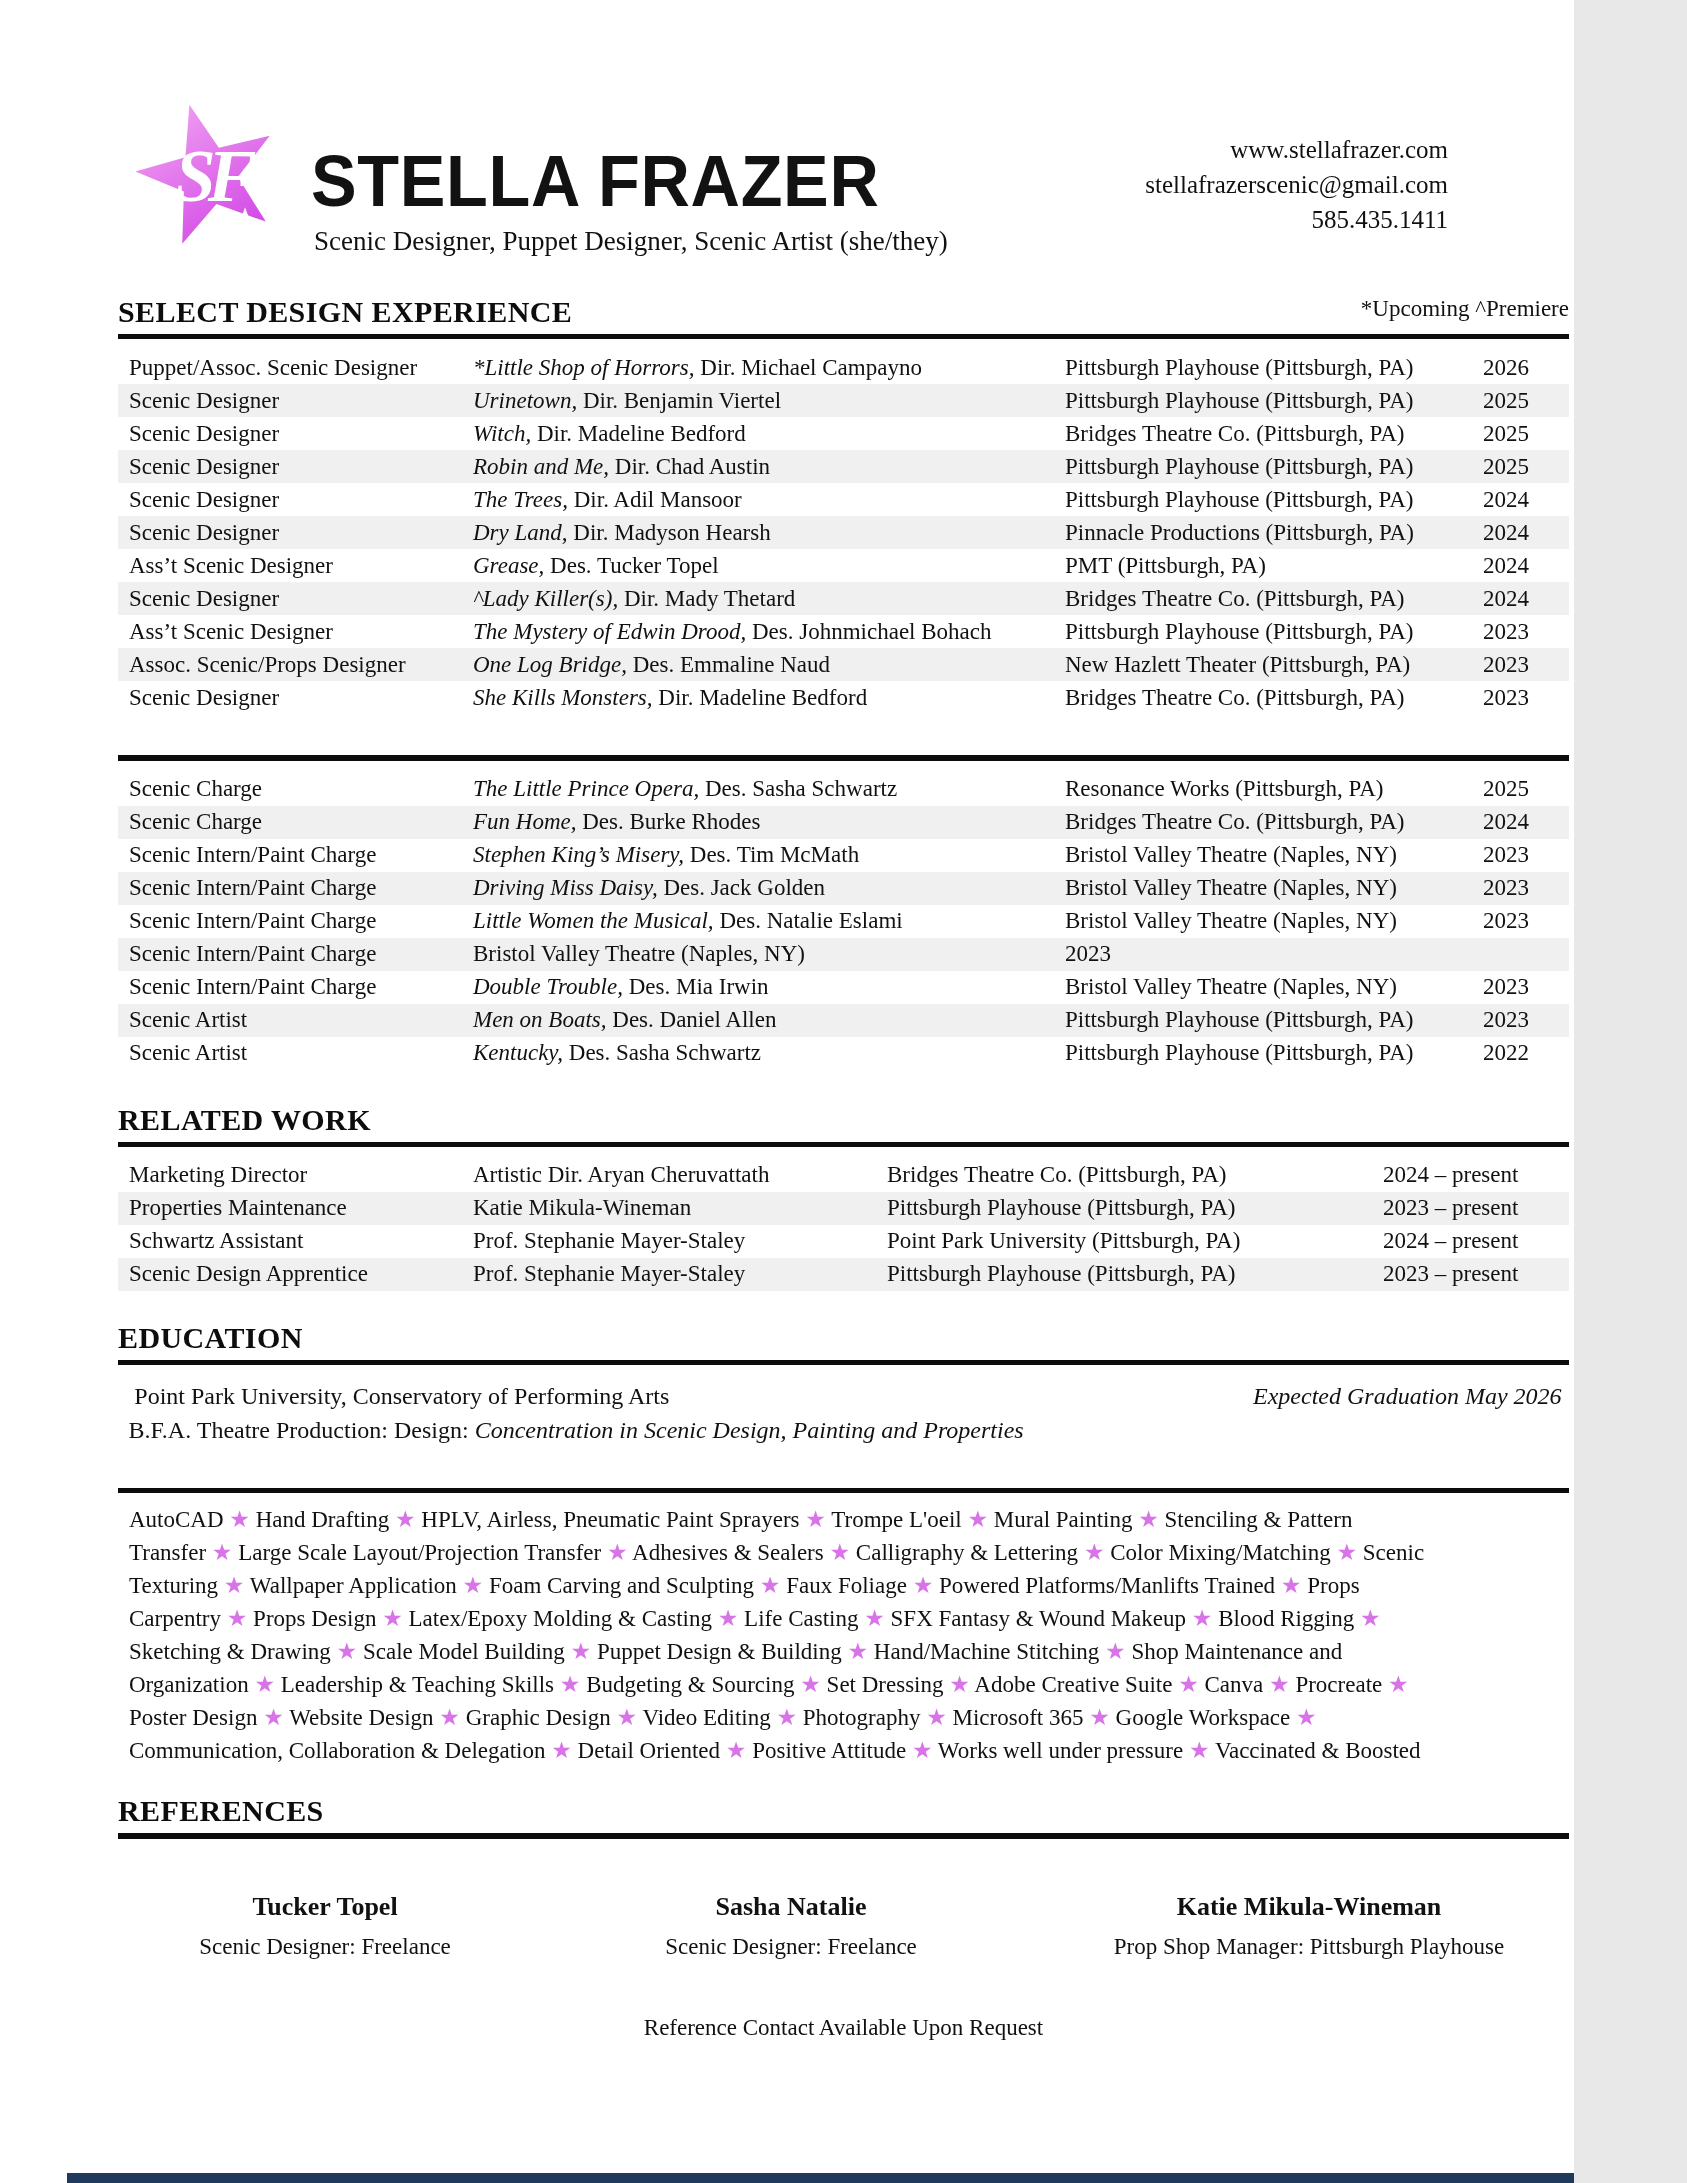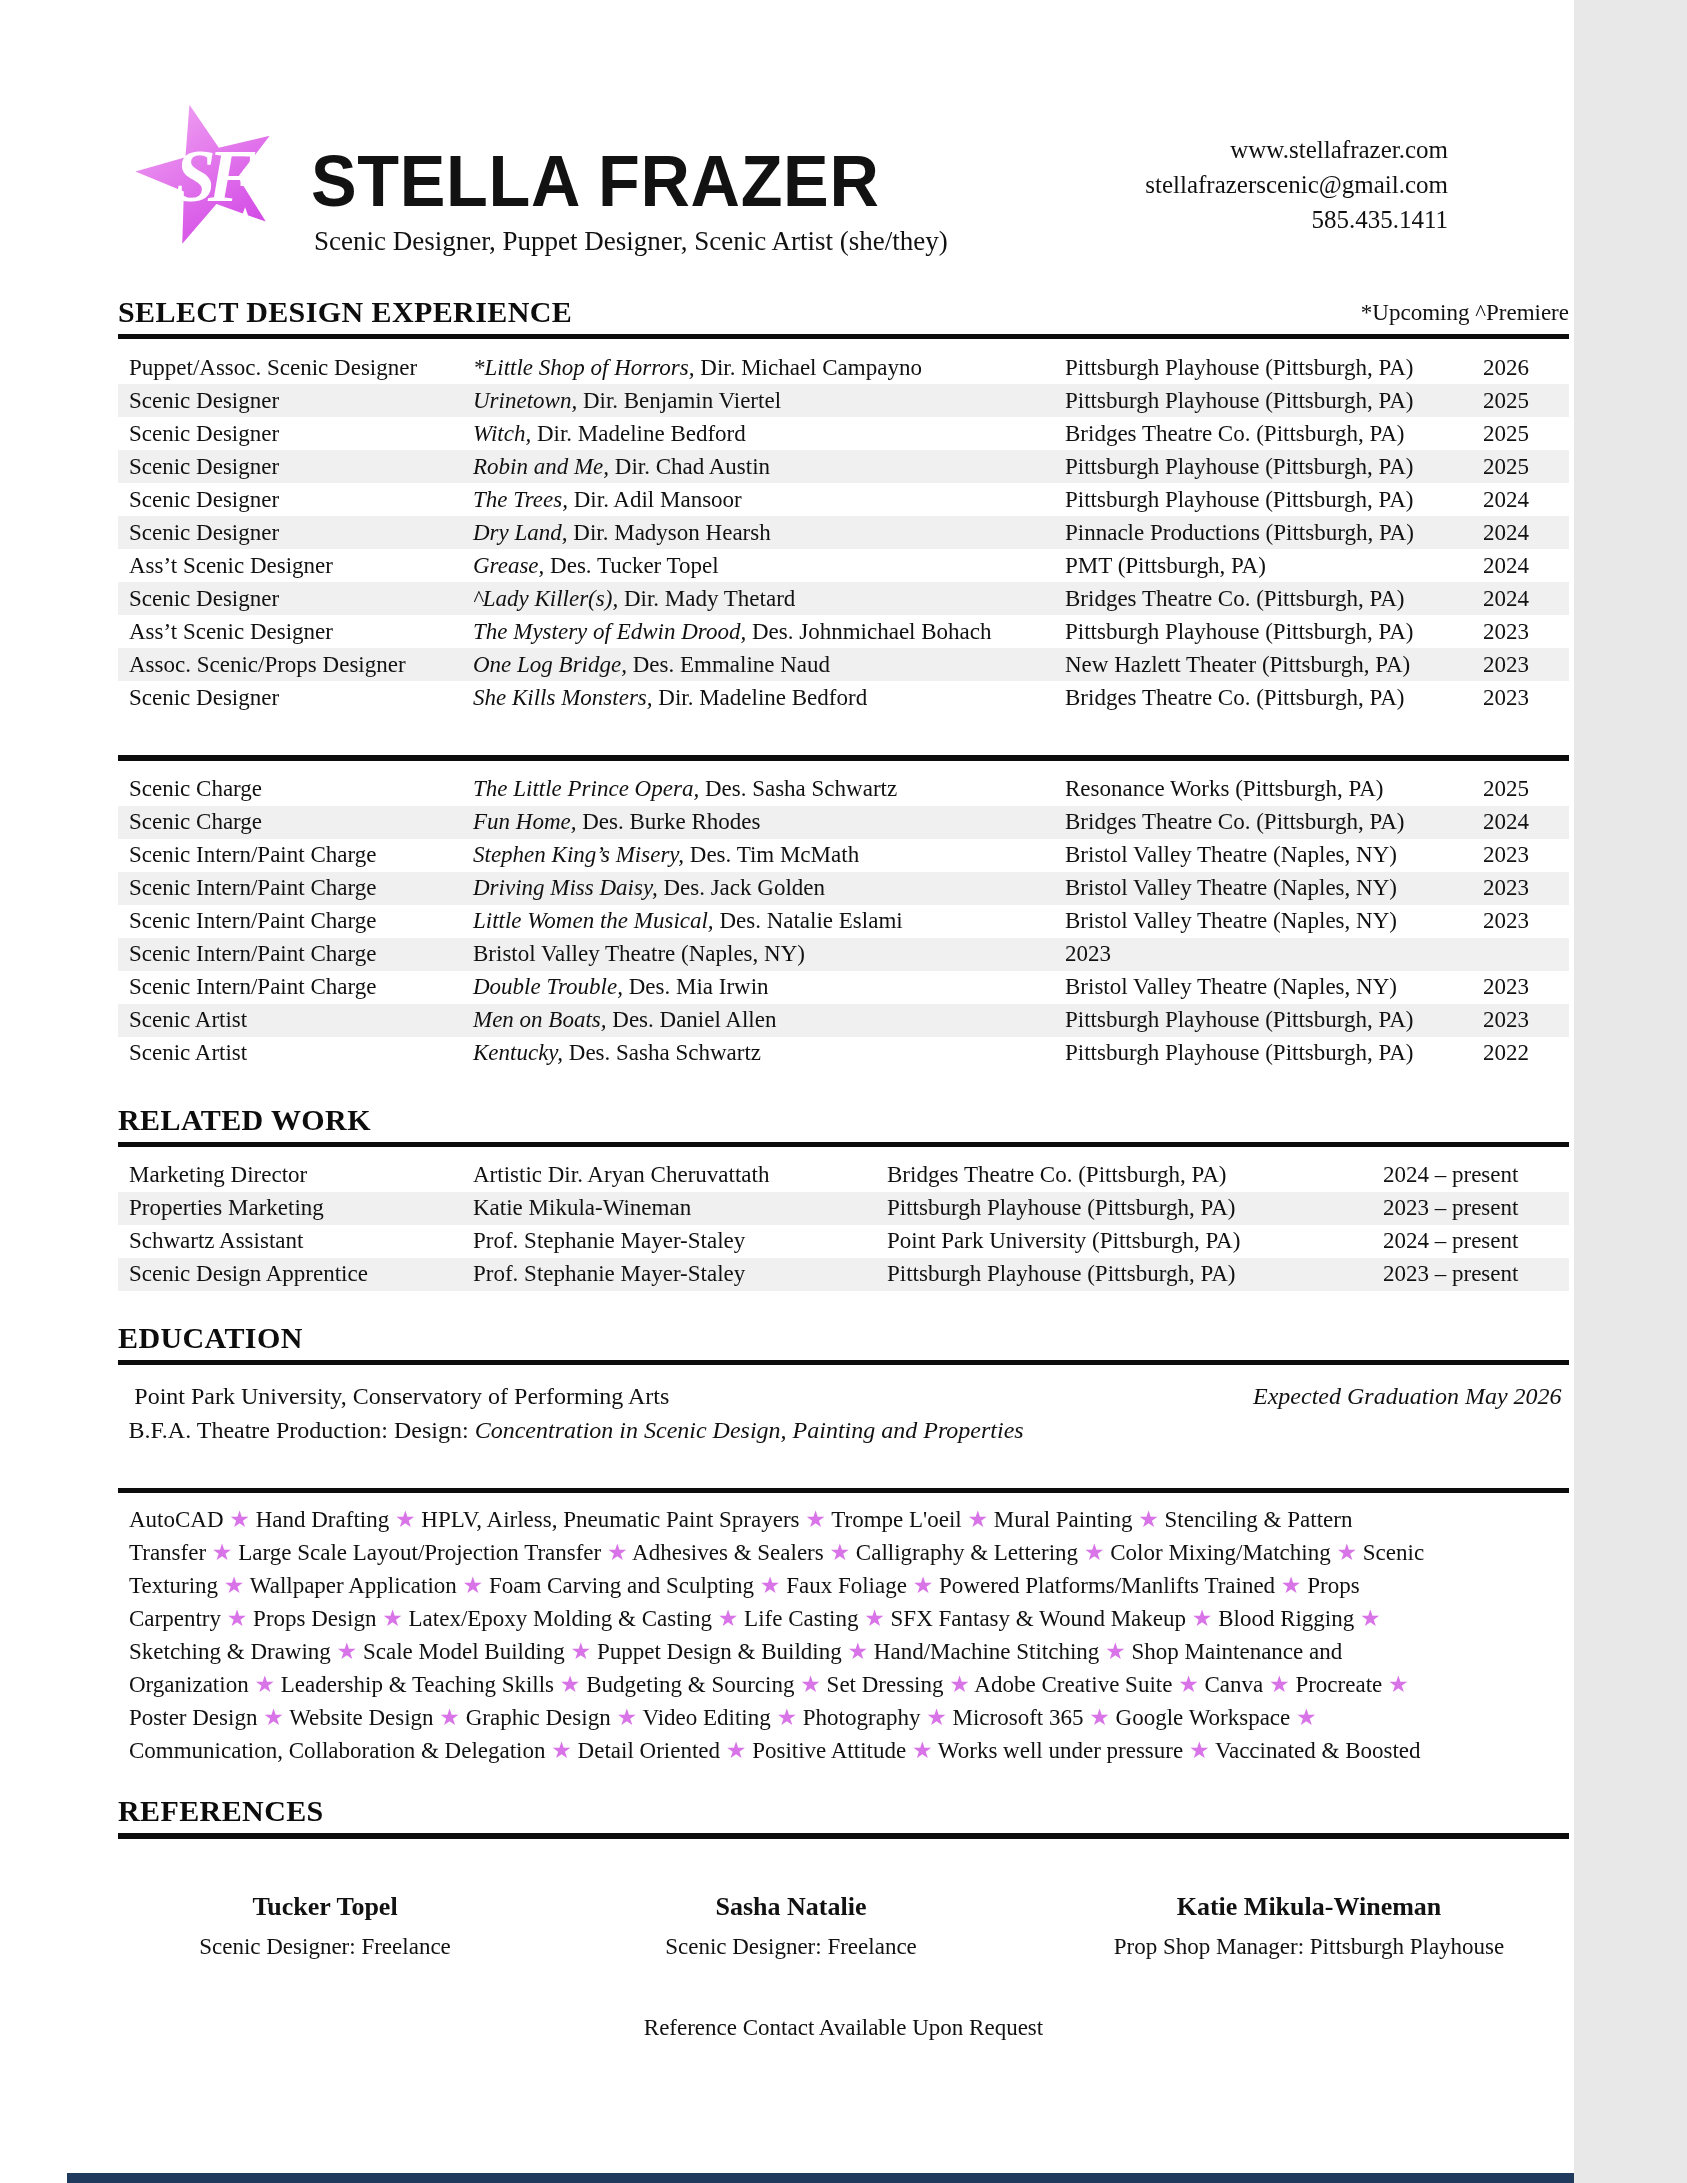--- a/index.html
+++ b/index.html
@@ -23,21 +23,21 @@
     white-space:nowrap;
   }
   .tagline{position:absolute;left:314px;top:226px;font-size:27px;white-space:nowrap;}
   .contact{
     position:absolute;right:126px;top:132px;
     text-align:right;font-size:25px;line-height:35px;
   }
   
   .content{margin:0 118px;width:1451px;}
   .sec{margin-top:0;}
-  .sec-head{display:flex;justify-content:space-between;align-items:flex-end;}
+  .sec-head{display:flex;justify-content:space-between;}
   .sec-title{
     font-size:30px;font-weight:700;margin:0;line-height:1.05;
     letter-spacing:0.4px;color:#0d0d0d;
   }
   .legend{font-size:23px;padding-bottom:1.5px;}
   .rule{height:5.2px;background:#0c0c0c;margin-top:6.7px;}
   
   .tbl{margin-top:12px;}
   .exp-row{
     display:grid;grid-template-columns:355px 592px 418px 1fr;
@@ -241,21 +241,21 @@
       </div>
       <div class="rule"></div>
       <div class="tbl" id="related-table">
           <div class="rel-row">
             <div class="cell-role">Marketing Director</div>
             <div class="cell-contact">Artistic Dir. Aryan Cheruvattath</div>
             <div class="cell-org">Bridges Theatre Co. (Pittsburgh, PA)</div>
             <div class="cell-dates">2024 – present</div>
           </div>
           <div class="rel-row">
-            <div class="cell-role">Properties Marketing</div>
+            <div class="cell-role">Properties Maintenance</div>
             <div class="cell-contact">Katie Mikula-Wineman</div>
             <div class="cell-org">Pittsburgh Playhouse (Pittsburgh, PA)</div>
             <div class="cell-dates">2023 – present</div>
           </div>
           <div class="rel-row">
             <div class="cell-role">Schwartz Assistant</div>
             <div class="cell-contact">Prof. Stephanie Mayer-Staley</div>
             <div class="cell-org">Point Park University  (Pittsburgh, PA)</div>
             <div class="cell-dates">2024 – present</div>
           </div>

